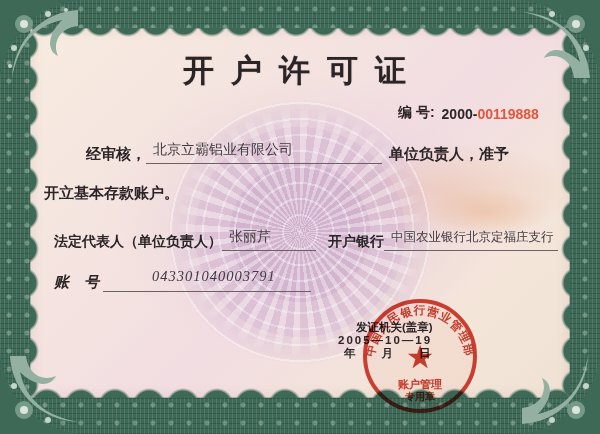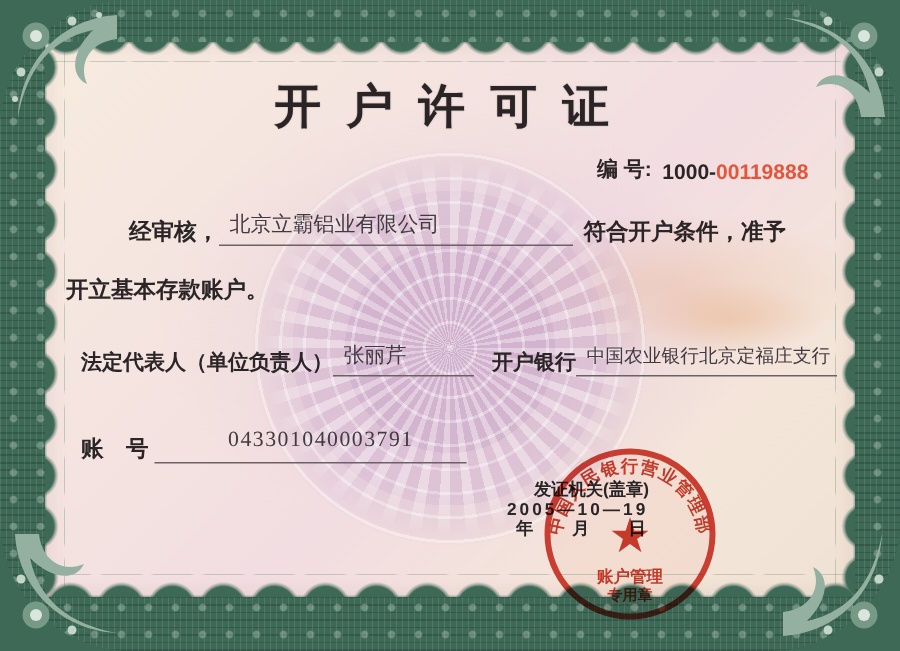--- a/index.html
+++ b/index.html
@@ -66,21 +66,21 @@
   .lbl.big{font-size:15px;}
   .val{font-family:"Liberation Serif", serif; color:#413a40;}
   .fill{border-bottom:1px solid #6d6166; display:inline-flex; padding:0 4px 2px 7px; box-sizing:border-box;}
   .fill .val{transform:translateY(-2px);}
   .serial-red{color:#e4563c; font-weight:bold;}
   .row-approve{top:104px; left:62px;}
   .row-serial{top:104px; left:398px;}
   .row-review{top:143px; left:86px;}
   .row-review2{top:184px; left:44px;}
   .row-legal{top:230px; left:54px;}
-  .row-account{top:289px; left:54px;}
+  .row-account{top:272px; left:54px;font-style:italic;}
   .issue{position:absolute; left:334px; top:321px; width:160px; font-weight:bold; font-size:11.5px; line-height:1.14; color:#2b2527;}
   .issue .l1{padding-left:22px;}
   .issue .l2{letter-spacing:2px; padding-left:4px;}
   .issue .l3{letter-spacing:1px; padding-left:10px;}
   .seal{
     position:absolute; left:360px; top:296px; width:120px; height:120px; z-index:4;
     mix-blend-mode:multiply; opacity:.92;
   }
   .watermark-blob{position:absolute; left:425px; top:188px; width:125px; height:48px; border-radius:50%;
     background:radial-gradient(ellipse at center, rgba(224,146,84,.25), transparent 70%); z-index:1;}
@@ -134,30 +134,30 @@
   <div class="rosette"></div>
   <div class="watermark-blob"></div>
 
   <div class="content">
 
     <div class="title">开户许可证</div>
 
 
     <div class="row row-serial">
       <span class="lbl">编 号:</span>
-      <span class="lbl" style="margin-left:7px;">1000-</span>
+      <span class="lbl" style="margin-left:7px;">2000-</span>
       <span class="serial-red" style="font-size:14px;">00119888</span>
     </div>
 
     <div class="row row-review">
       <span class="lbl big">经审核，</span>
       <span class="fill" style="min-width:236px;">
         <span class="val" style="font-size:14px;">北京立霸铝业有限公司</span>
       </span>
-      <span class="lbl big" style="margin-left:7px;">符合开户条件，准予</span>
+      <span class="lbl big" style="margin-left:7px;">单位负责人，准予</span>
     </div>
 
     <div class="row row-legal">
       <span class="lbl">法定代表人（单位负责人）</span>
       <span class="fill" style="min-width:94px;">
         <span class="val" style="font-size:14px;">张丽芹</span>
       </span>
       <span class="lbl" style="margin-left:12px;">开户银行</span>
       <span class="fill" style="min-width:170px;">
         <span class="val" style="font-size:12.5px;">中国农业银行北京定福庄支行</span>

